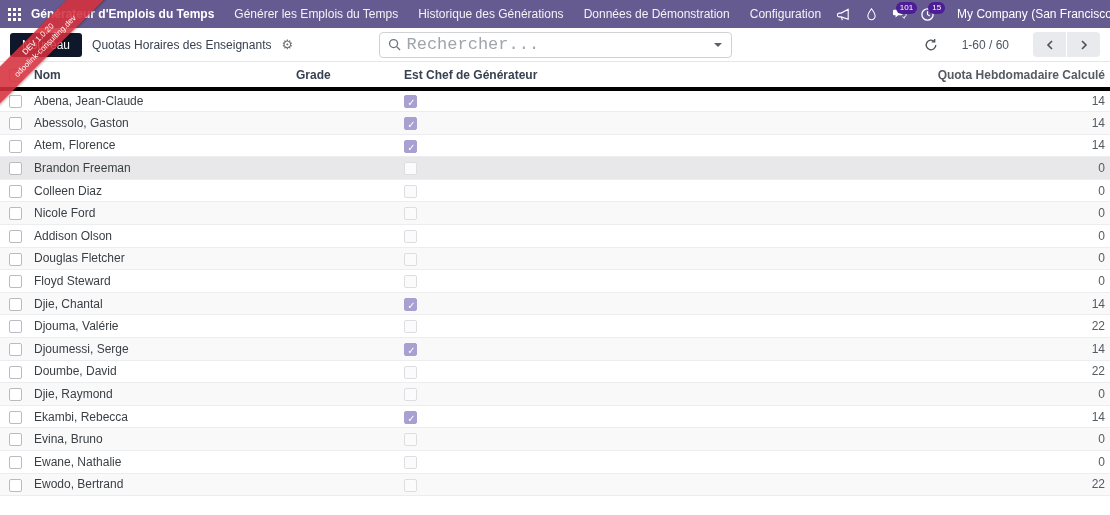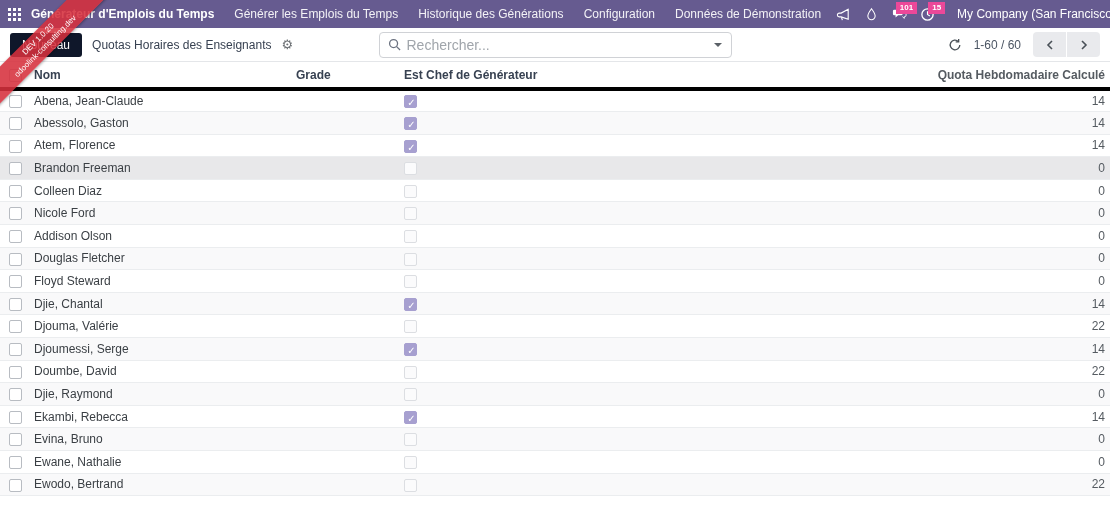--- a/index.html
+++ b/index.html
@@ -8,49 +8,49 @@
 
   
   .topbar { height:28px; background:#665b90; display:flex; align-items:center;
     color:#fff; font-size:12px; padding:0 8px; position:relative; z-index:5; }
   .apps-btn { width:28px; height:28px; display:flex; align-items:center; justify-content:center; cursor:pointer; }
   .app-name { font-weight:bold; padding:0 10px; white-space:nowrap; cursor:pointer; }
   .menu-item { padding:0 10px; color:rgba(255,255,255,.92); white-space:nowrap; cursor:pointer; height:28px; line-height:28px; }
   .tb-spacer { flex:1; }
   .systray { display:flex; align-items:center; gap:4px; }
   .tray-icon { position:relative; width:24px; height:24px; display:flex; align-items:center; justify-content:center; cursor:pointer; }
-  .badge { position:absolute; top:0px; right:-6px; background:#ec4899; color:#fff;
-    font-size:8px; font-weight:bold; line-height:1; padding:2px 4px; border-radius:0; }
+  .badge { position:absolute; top:0px; right:-6px; background:#4c1d95; color:#fff;
+    font-size:8px; font-weight:normal; line-height:1; padding:2px 4px; border-radius:6px; }
   .company { padding:0 10px 0 14px; white-space:nowrap; cursor:pointer; }
 
   
   .ribbon { position:absolute; top:30px; left:-52px; width:188px; z-index:50;
     transform:rotate(-45deg); background:rgba(214,48,60,.88); color:#fff;
     text-align:center; font-size:8px; line-height:1.25; padding:3px 0;
     box-shadow:0 1px 3px rgba(0,0,0,.35); pointer-events:none; }
 
   
   .controlbar { height:34px; display:flex; align-items:center; background:#fff;
     border-bottom:1px solid #e4e6e9; padding:0 10px; }
   .cb-left { flex:1; display:flex; align-items:center; gap:10px; min-width:0; }
   .new-btn { background:#0f172a; color:#fff; border:none; border-radius:3px;
     font-size:12px; font-family:inherit; padding:5px 12px; cursor:pointer; }
   .breadcrumb { font-size:12px; color:#374151; white-space:nowrap; }
   .gear { color:#6d7175; font-size:13px; cursor:pointer; }
   .searchbox { width:353px; height:26px; border:1px solid #d0d2d6; border-radius:4px;
     display:flex; align-items:center; background:#fff; }
-  .searchbox input { flex:1; border:none; outline:none; font-size:14px; color:#6d28d9;
-    font-family:Liberation Sans, sans-serif; background:transparent; min-width:0; }
+  .searchbox input { flex:1; border:none; outline:none; font-size:17px; color:#6d28d9;
+    font-family:Liberation Mono, monospace; background:transparent; min-width:0; }
   .searchbox input::placeholder { color:#a0a5ab; }
   .search-ico { padding:0 6px 0 8px; display:flex; }
   .search-caret-seg { width:26px; align-self:stretch; display:flex; align-items:center;
     justify-content:center; cursor:pointer; }
   .caret-down { width:0; height:0; border-left:4px solid transparent;
     border-right:4px solid transparent; border-top:4px solid #5b6167; }
-  .cb-right { flex:1; display:flex; align-items:center; justify-content:flex-end; gap:12px; }
+  .cb-right { flex:1; display:flex; align-items:center; justify-content:flex-end; gap:24px; }
   .refresh-btn { display:flex; cursor:pointer; }
   .pager-text { font-size:12px; color:#4b5563; white-space:nowrap; }
   .pager-group { display:flex; gap:1px; }
   .pager-btn { width:33px; height:25px; background:#e9eaed; border:none; display:flex;
     align-items:center; justify-content:center; cursor:pointer; }
   .pager-btn.prev { border-radius:4px 0 0 4px; }
   .pager-btn.next { border-radius:0 4px 4px 0; }
 
   
   .table { display:table; width:1110px; table-layout:fixed; border-collapse:collapse; font-size:12px; }
@@ -91,23 +91,23 @@
           <rect x="10" y="10" width="3" height="3"></rect>
       </g>
     </svg>
   </div>
   <div class="app-name">Générateur d'Emplois du Temps</div>
   <nav id="topbar-menus" style="display:flex;">
   <span class="menu-item">Générer les Emplois du Temps</span>
 
   <span class="menu-item">Historique des Générations</span>
 
+  <span class="menu-item">Données de Démonstration</span>
+
   <span class="menu-item">Configuration</span>
-
-  <span class="menu-item">Données de Démonstration</span>
 </nav>
   <div class="tb-spacer"></div>
   <div class="systray">
     <div class="tray-icon">
       <svg width="15" height="15" viewBox="0 0 16 16">
         <path d="M13 2.5 L5.5 6.5 L3.5 6.5 A2 2 0 0 0 3.5 10.5 L5.5 10.5 L13 13 Z" fill="none" stroke="#fff" stroke-width="1.2"></path>
         <path d="M5.8 11 L6.8 14" stroke="#fff" stroke-width="1.2"></path>
       </svg>
     </div>
     <div class="tray-icon">

